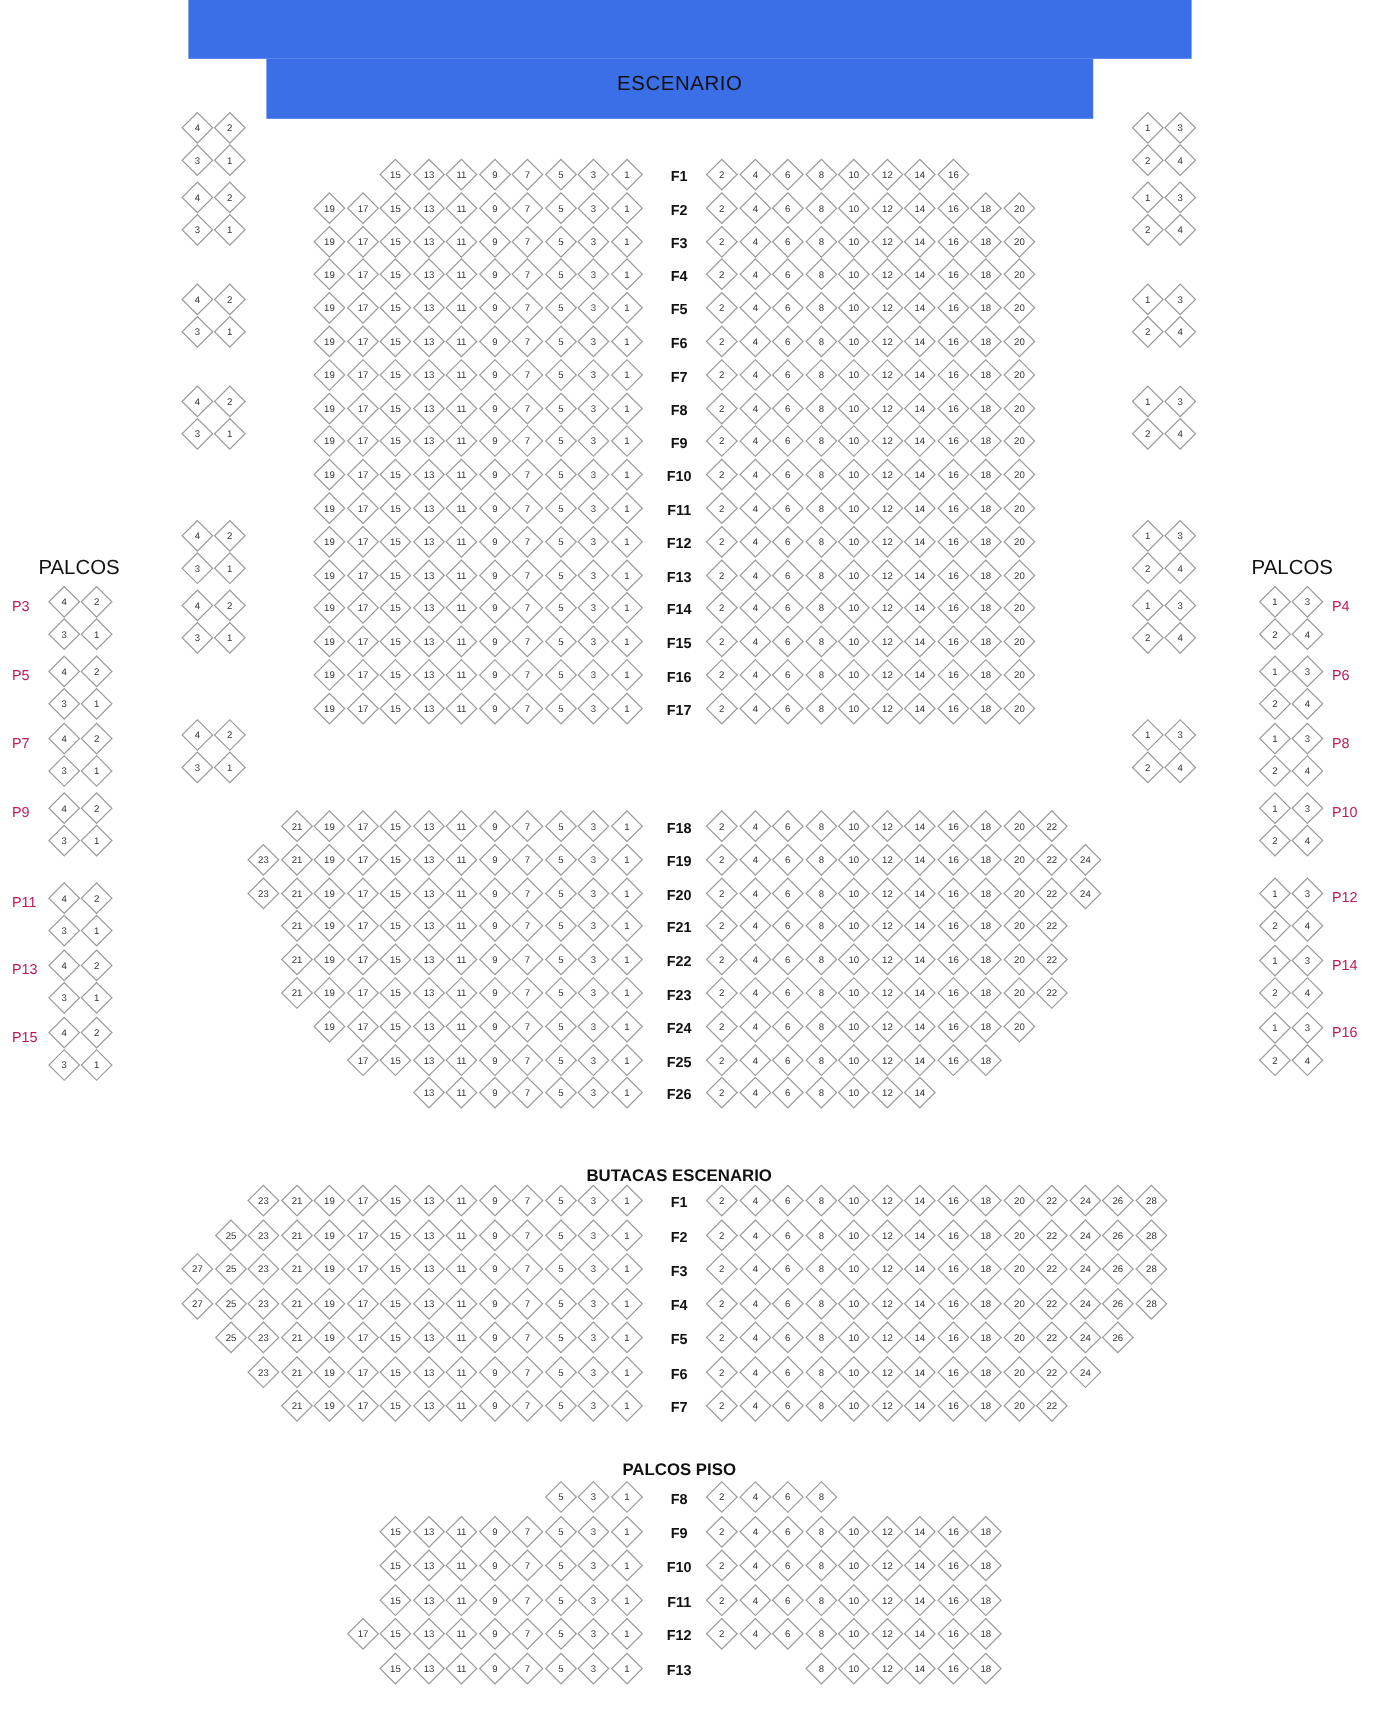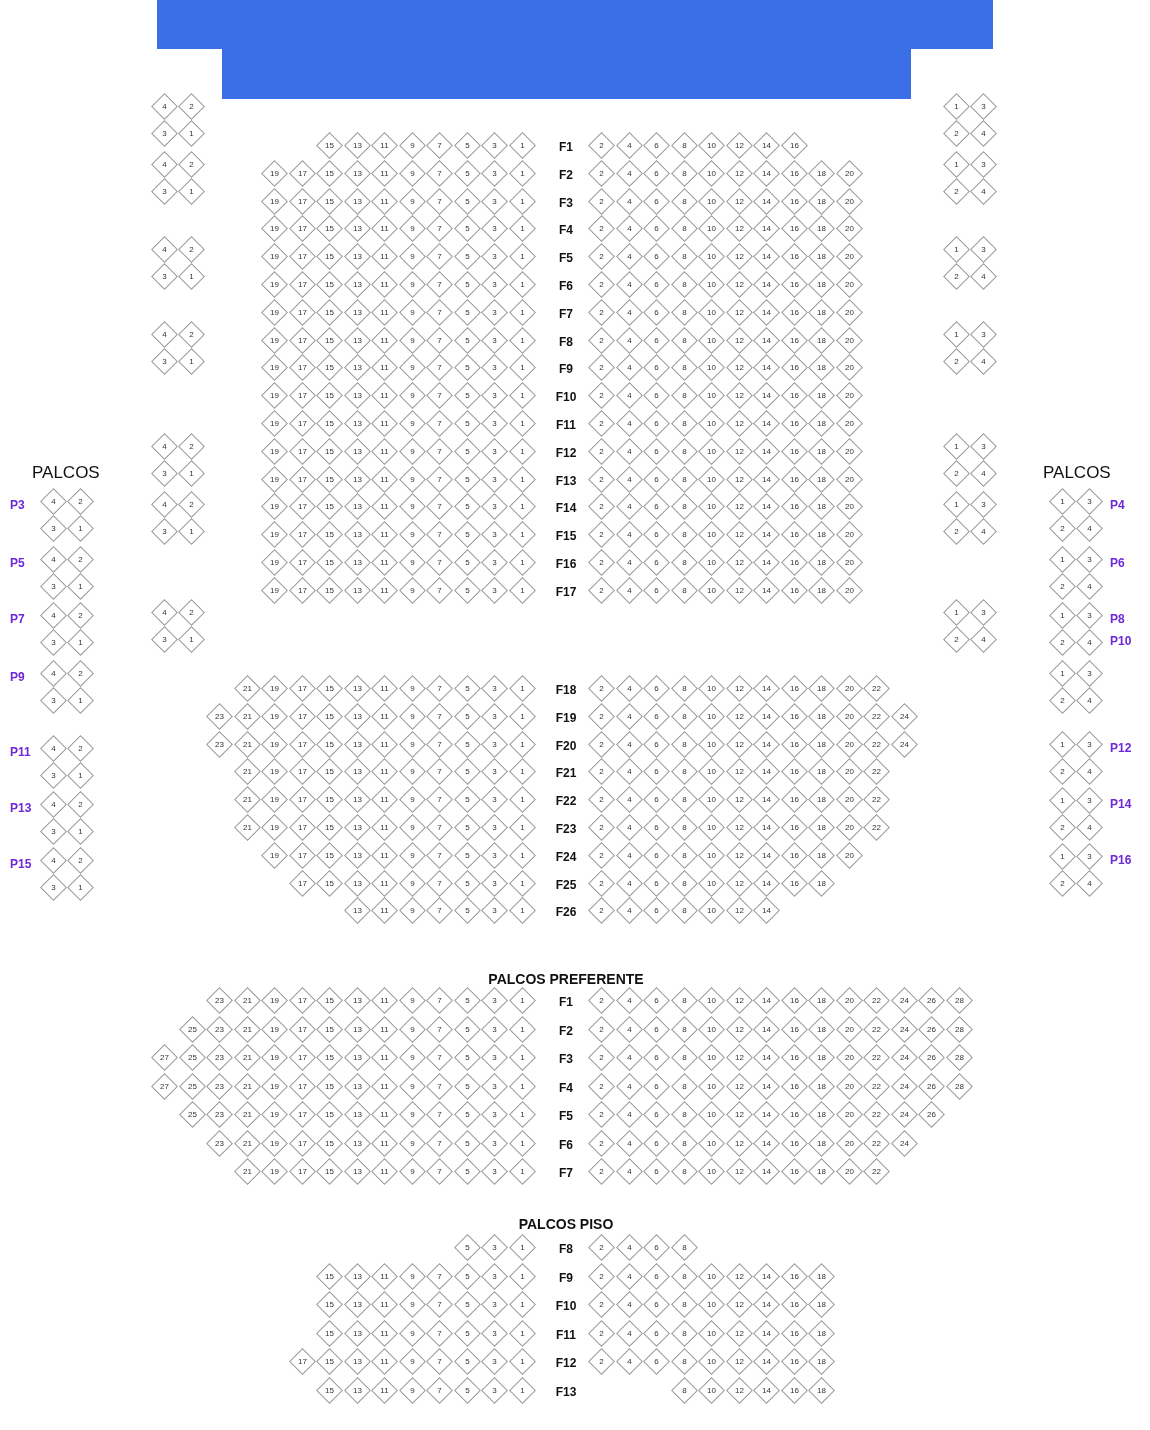--- a/index.html
+++ b/index.html
@@ -65,22 +65,22 @@
   }
   .palcos-title {
     position: absolute;
     font-size: 17px;
     color: #111111;
     white-space: nowrap;
   }
   .palco-label {
     position: absolute;
     font-size: 12px;
-    font-weight: bold;
-    color: #6d28d9;
+    font-weight: normal;
+    color: #be185d;
     white-space: nowrap;
   }
   .seat {
     position: absolute;
     width: 19px;
     height: 19px;
     border: 1px solid #999999;
     background: #ffffff;
     transform: rotate(45deg);
     box-sizing: border-box;
@@ -96,20 +96,21 @@
     transform: rotate(-45deg);
     font-family: "Liberation Sans", sans-serif;
   }
 </style>
 </head>
 <body>
 
 <div id="stage-root">
   <div class="stage-block stage-top"></div>
   <div class="stage-block stage-bottom"></div>
+  <div class="stage-label">ESCENARIO</div>
 
   <div class="palcos-title" style="left:32px; top:463px;">PALCOS</div>
   <div class="palcos-title" style="left:1043px; top:463px;">PALCOS</div>
 <div class="seat" style="left: 320px; top: 136px;">
       <span>15</span>
     </div>
     <div class="seat" style="left: 347.5px; top: 136px;">
       <span>13</span>
     </div>
     <div class="seat" style="left: 375px; top: 136px;">
@@ -1697,21 +1698,21 @@
     <div class="seat" style="left: 702px; top: 901.4px;">
       <span>10</span>
     </div>
     <div class="seat" style="left: 729.5px; top: 901.4px;">
       <span>12</span>
     </div>
     <div class="seat" style="left: 757px; top: 901.4px;">
       <span>14</span>
     </div>
     <div class="row-label" style="left: 548px; top: 905.4px; width: 36px;">F26</div>
-    <div class="section-label" style="left: 446px; top: 971px; width: 240px;">PALCOS PREFERENTE</div>
+    <div class="section-label" style="left: 446px; top: 971px; width: 240px;">BUTACAS ESCENARIO</div>
     <div class="seat" style="left: 210px; top: 991px;">
       <span>23</span>
     </div>
     <div class="seat" style="left: 237.5px; top: 991px;">
       <span>21</span>
     </div>
     <div class="seat" style="left: 265px; top: 991px;">
       <span>19</span>
     </div>
     <div class="seat" style="left: 292.5px; top: 991px;">
@@ -2871,17 +2872,17 @@
     </div>
     <div class="seat" style="left: 1053px; top: 874px;">
       <span>2</span>
     </div>
     <div class="seat" style="left: 1080px; top: 874px;">
       <span>4</span>
     </div>
     <div class="palco-label" style="left: 1110px; top: 498px;">P4</div>
     <div class="palco-label" style="left: 1110px; top: 556px;">P6</div>
     <div class="palco-label" style="left: 1110px; top: 612px;">P8</div>
-    <div class="palco-label" style="left: 1110px; top: 634px;">P10</div>
+    <div class="palco-label" style="left: 1110px; top: 670px;">P10</div>
     <div class="palco-label" style="left: 1110px; top: 741px;">P12</div>
     <div class="palco-label" style="left: 1110px; top: 797px;">P14</div>
     <div class="palco-label" style="left: 1110px; top: 853px;">P16</div>
   </div>
 
 </body></html>

